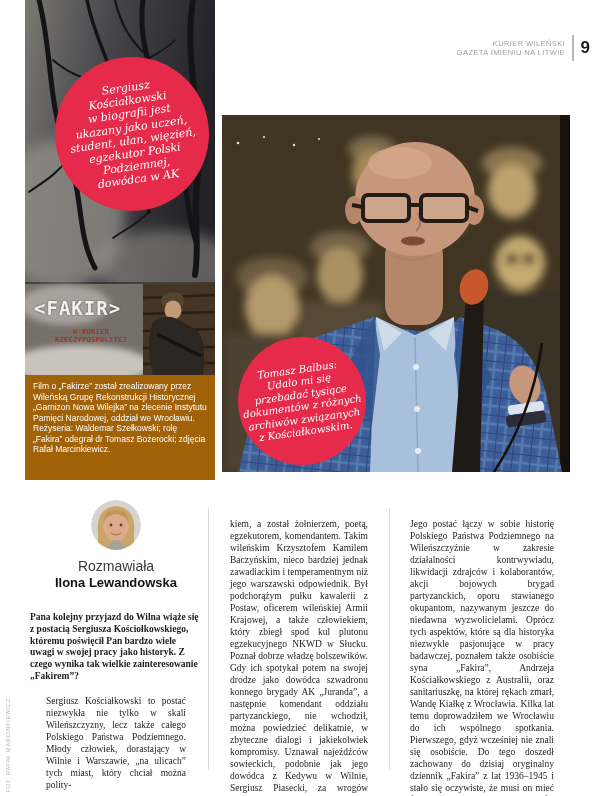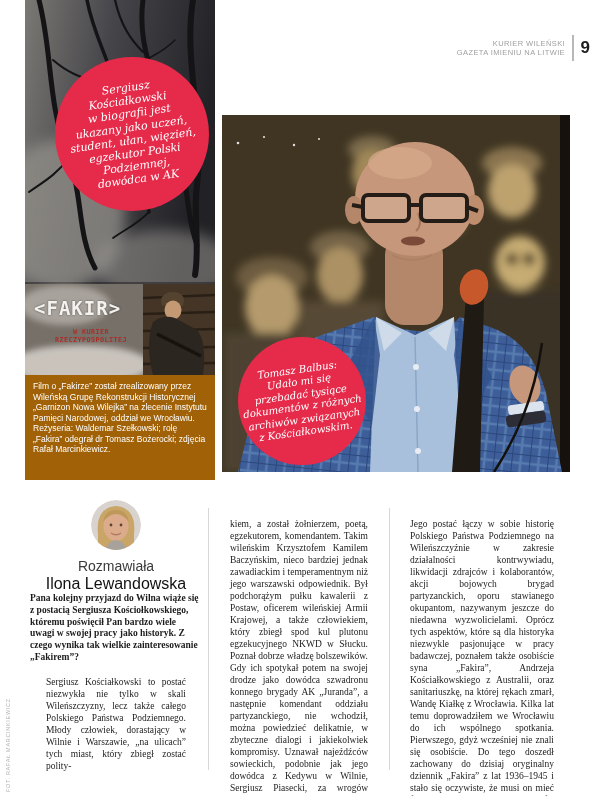--- a/index.html
+++ b/index.html
@@ -39,30 +39,30 @@
   
   .photo-credit{position:absolute;left:5px;top:792px;transform:rotate(-90deg);
                 transform-origin:0 0;font-family:"Liberation Sans",sans-serif;font-size:5.5px;
                 color:#b3b3b3;letter-spacing:0.7px;white-space:nowrap;}
   
   .col{position:absolute;color:#1c1c1c;}
   .col1{left:30px;top:500px;width:172px;}
   .col2{left:214px;top:502px;width:170px;}
   .col3{left:394px;top:502px;width:176px;}
   .body-text{font-size:9.5px;line-height:12px;text-align:justify;margin:16px;}
-  .question{font-size:9.5px;line-height:11.8px;font-weight:700;margin:0 0 0 0;text-align:left;}
+  .question{font-size:9.5px;line-height:11.8px;font-weight:700;margin:22px 0 0 0;text-align:left;}
   .answer-start{margin-top:12px;}
   .colrule{position:absolute;width:1px;background:#d8d8d8;top:508px;height:262px;}
   .r1{left:208px;}
   .r2{left:389px;}
   
   .byline{display:flex;flex-direction:column;align-items:center;}
   .avatar{width:50px;height:50px;border-radius:50%;overflow:hidden;}
   .byline-label{margin-top:8px;font-family:"Liberation Sans",sans-serif;font-size:14px;color:#3a3a3a;}
-  .byline-name{font-family:"Liberation Sans",sans-serif;font-weight:400;font-size:16px;
+  .byline-name{font-family:"Liberation Sans",sans-serif;font-weight:700;font-size:13px;
                color:#111;margin-top:1px;}
 </style>
 </head>
 <body>
 
 <div class="page">
 
   <div class="header">
     <div class="header-titles">
       <div>KURIER WILEŃSKI</div>
@@ -246,21 +246,21 @@
             <circle cx="30" cy="25" r="1.4" fill="#5a4636"></circle>
             <path d="M20 33 q5 3.5 10 0" stroke="#b07a60" stroke-width="1.3" fill="none"></path>
             <path d="M14 50 Q18 40 25 40 Q32 40 36 50 Z" fill="#a8a29c"></path>
           </g>
         </svg>
       </div>
       <div class="byline-label">Rozmawiała</div>
       <div class="byline-name">Ilona Lewandowska</div>
     </div>
     <p class="question">Pana kolejny przyjazd do Wilna wiąże się z postacią Sergiusza Kościołkowskiego, któremu poświęcił Pan bardzo wiele uwagi w swojej pracy jako historyk. Z czego wynika tak wielkie zainteresowanie „Fakirem”?</p>
-    <p class="body-text answer-start">Sergiusz Kościałkowski to postać niezwykła nie tylko w skali Wileńszczyzny, lecz także całego Polskiego Państwa Podziemnego. Młody człowiek, dorastający w Wilnie i Warszawie, „na ulicach” tych miast, który zbiegł zostać polity-</p>
+    <p class="body-text answer-start">Sergiusz Kościałkowski to postać niezwykła nie tylko w skali Wileńszczyzny, lecz także całego Polskiego Państwa Podziemnego. Młody człowiek, dorastający w Wilnie i Warszawie, „na ulicach” tych miast, który chciał można polity-</p>
   </div>
 
   <div class="colrule r1"></div>
 
   <div class="col col2">
     <p class="body-text">kiem, a został żołnierzem, poetą, egzekutorem, komendantem. Takim wileńskim Krzysztofem Kamilem Baczyńskim, nieco bardziej jednak zawadiackim i temperamentnym niż jego warszawski odpowiednik. Był podchorążym pułku kawalerii z Postaw, oficerem wileńskiej Armii Krajowej, a także człowiekiem, który zbiegł spod kul plutonu egzekucyjnego NKWD w Słucku. Poznał dobrze władzę bolszewików. Gdy ich spotykał potem na swojej drodze jako dowódca szwadronu konnego brygady AK „Juranda”, a następnie komendant oddziału partyzanckiego, nie wchodził, można powiedzieć delikatnie, w zbyteczne dialogi i jakiekolwiek kompromisy. Uznawał najeźdźców sowieckich, podobnie jak jego dowódca z Kedywu w Wilnie, Sergiusz Piasecki, za wrogów bezwzględnych i traktował ich adekwatnie do tego statusu.</p>
   </div>
 
   <div class="colrule r2"></div>
 

